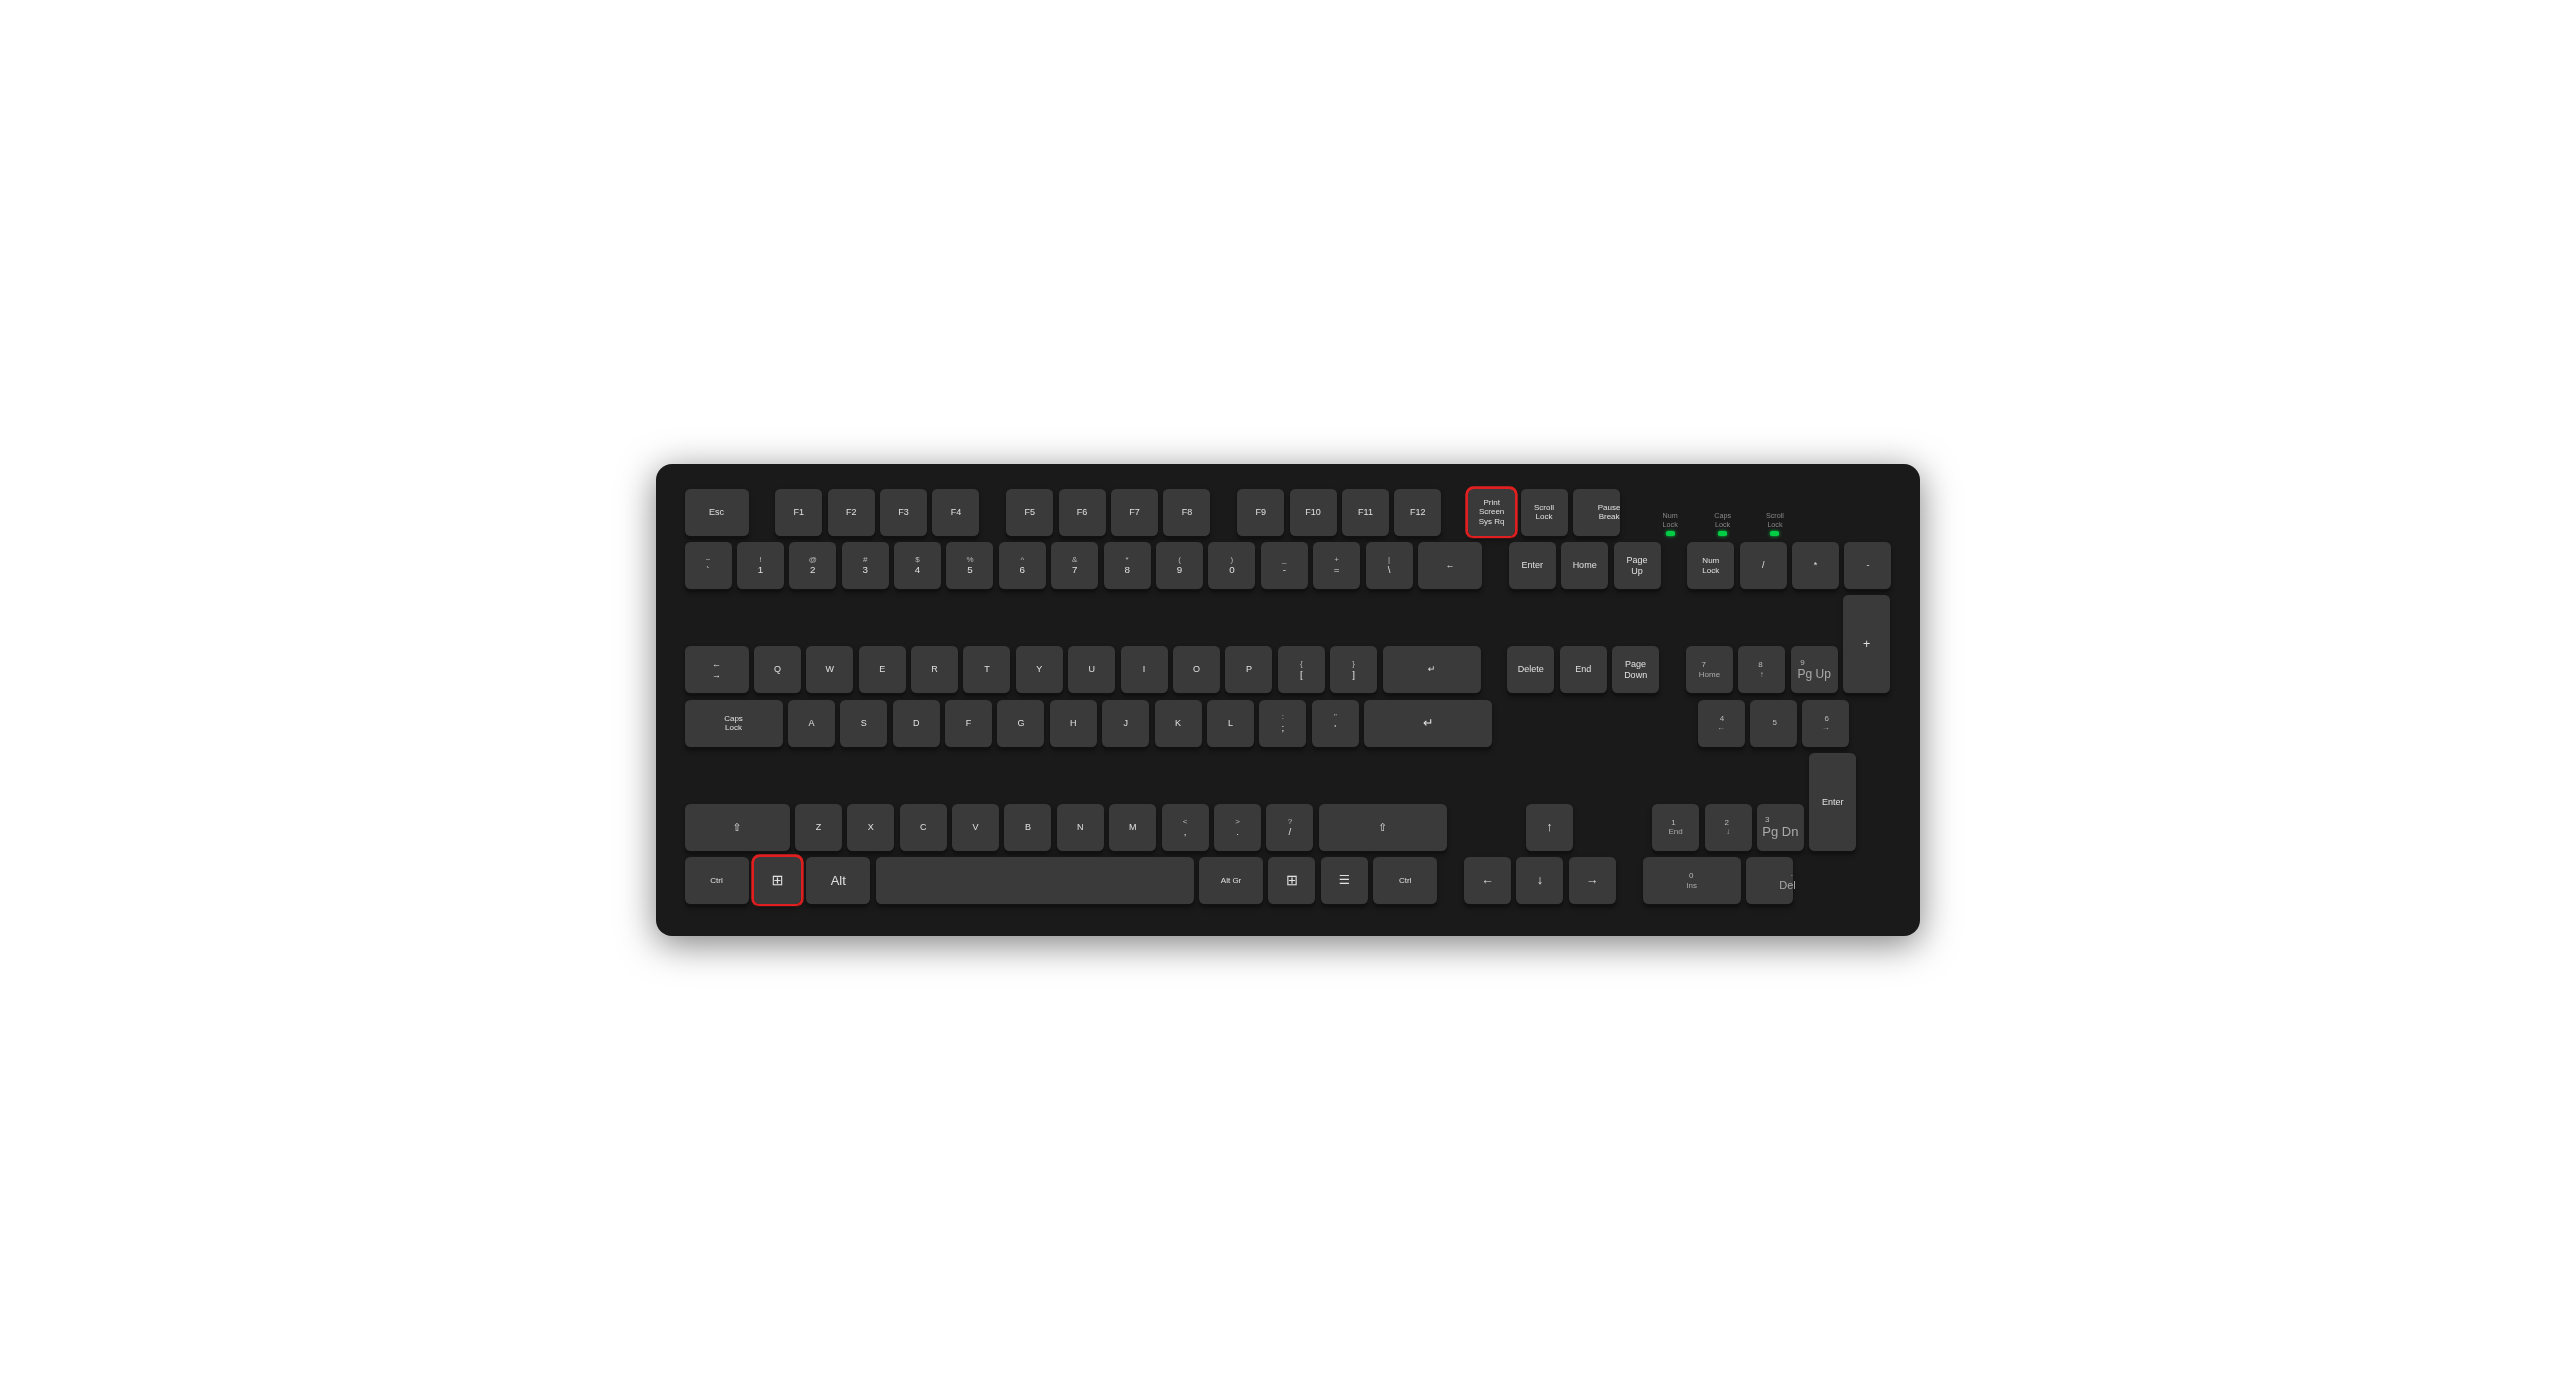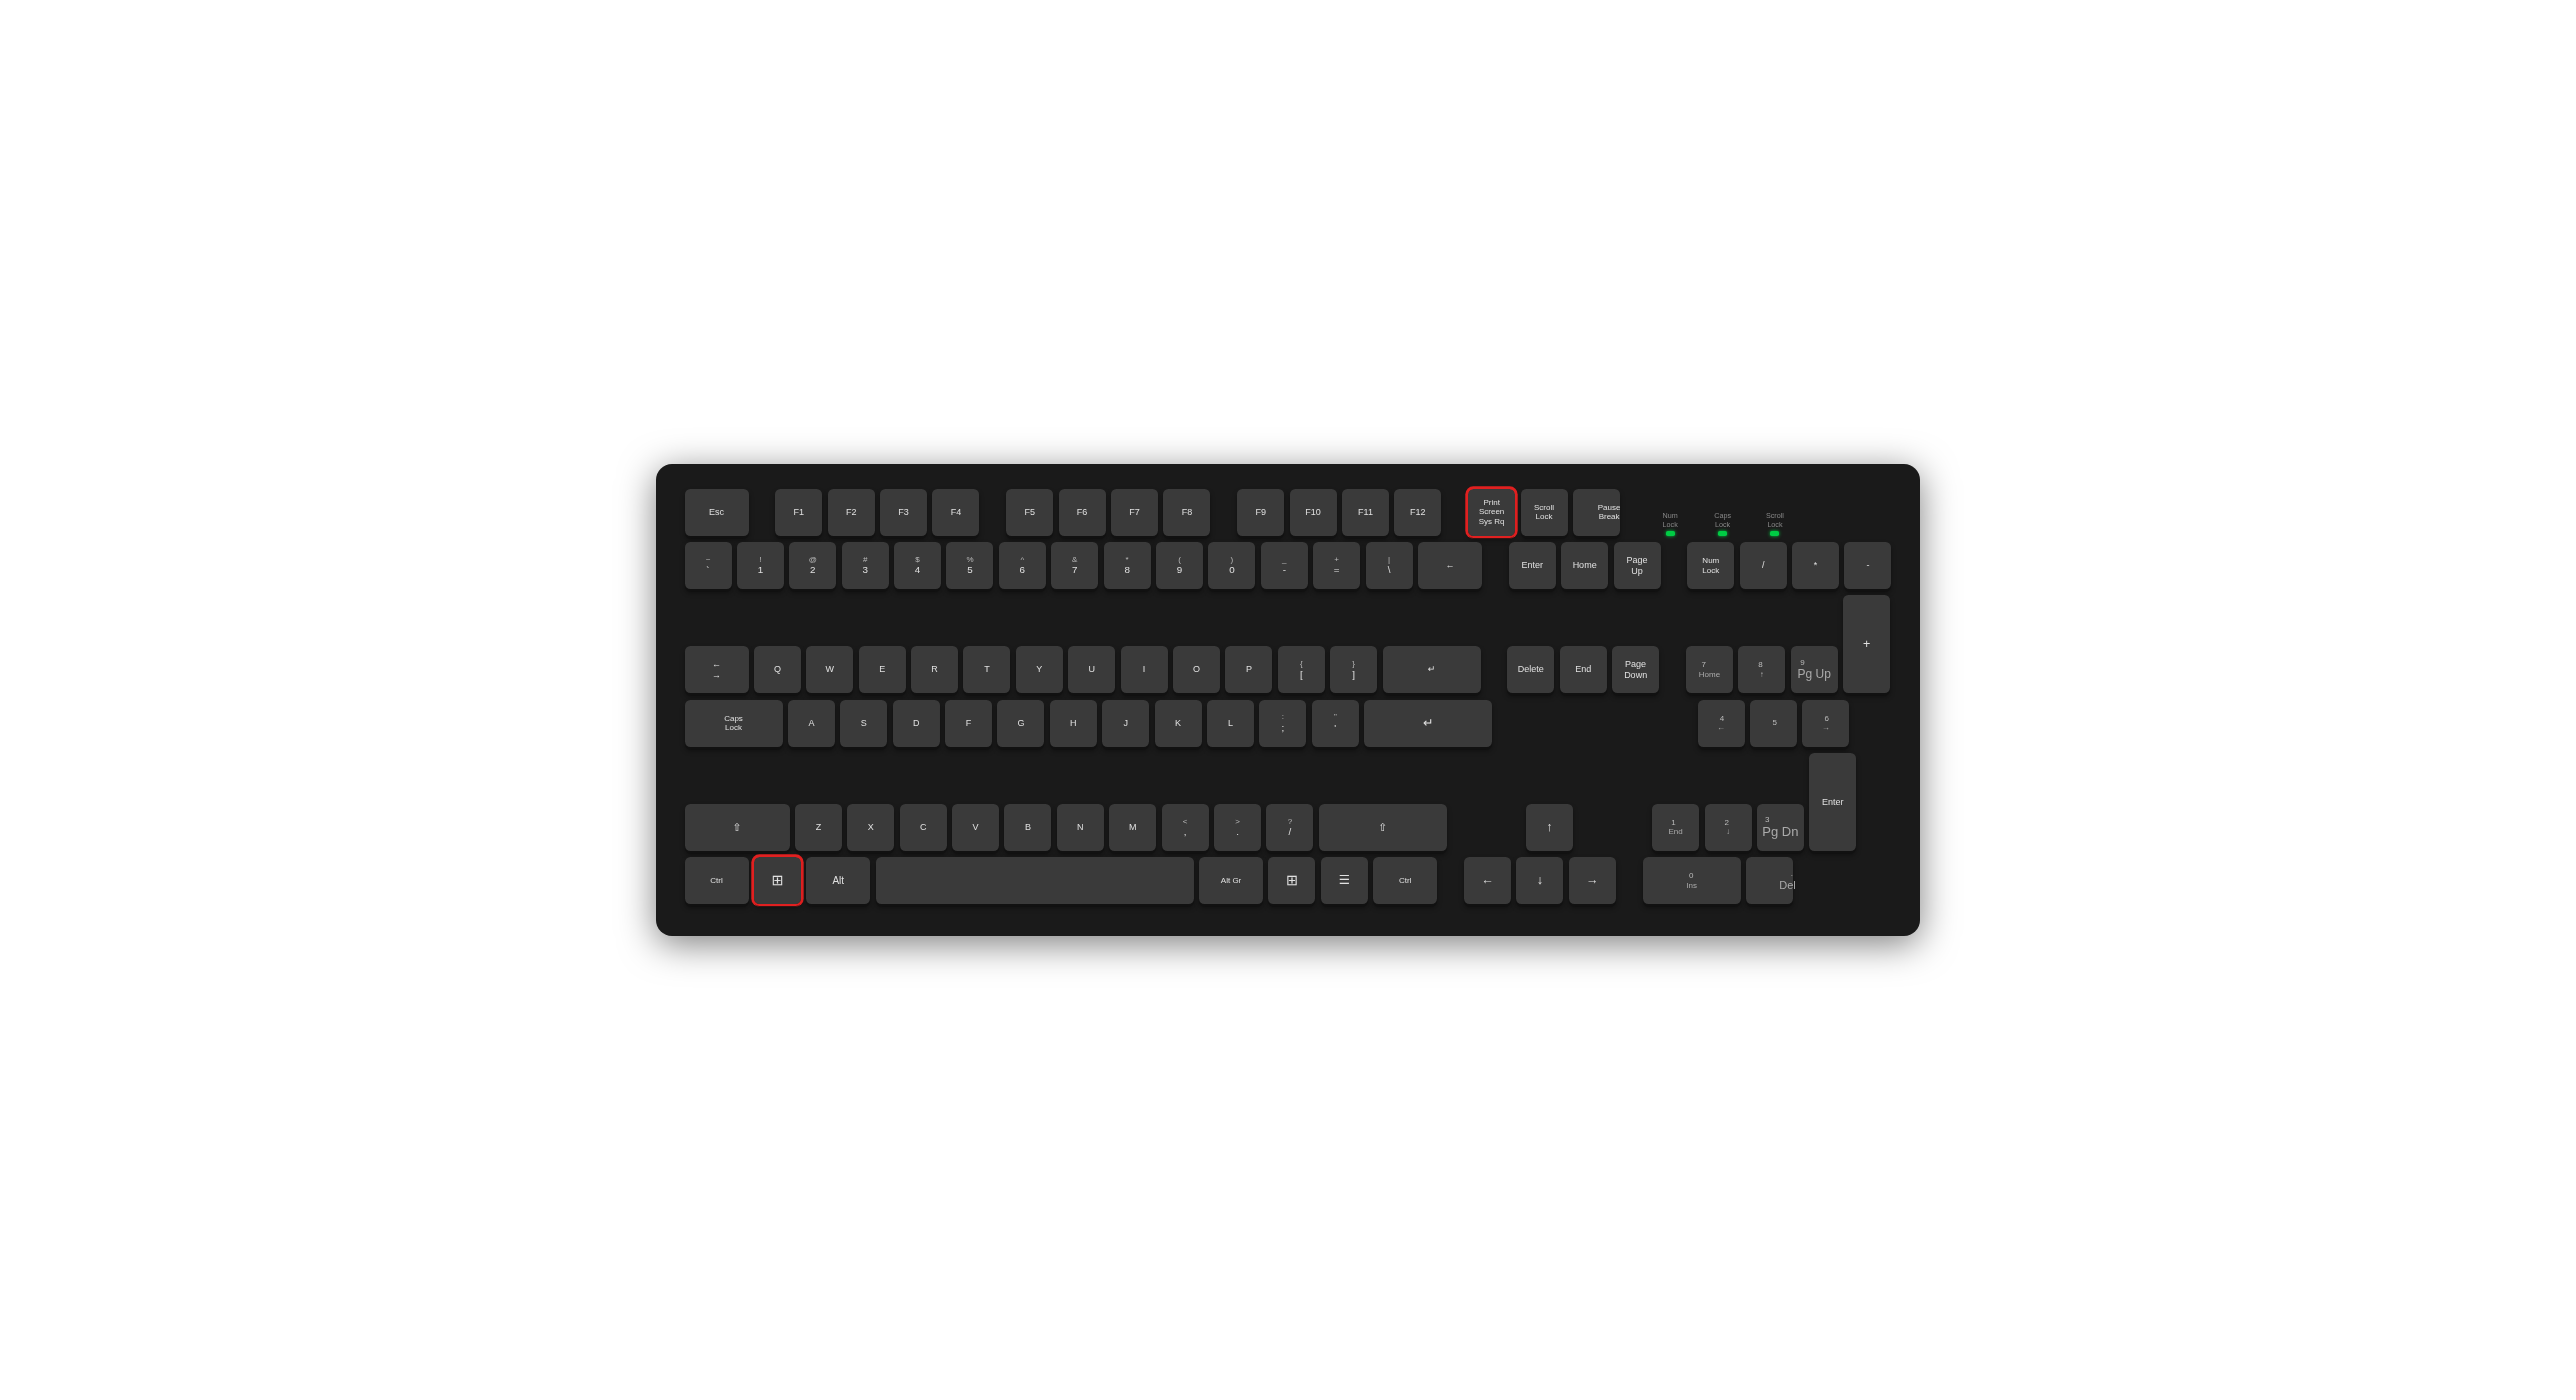--- a/index.html
+++ b/index.html
@@ -512,21 +512,21 @@
         </div>
     </div>
 
     <div class="key-row">
       <div class="key wide-15" style="font-size:8px;">
           <span>Ctrl</span>
         </div>
       <div class="key highlighted">
         <span class="win-icon">⊞</span>
       </div>
-      <div class="key wide-15" style="font-size:10px;">
+      <div class="key wide-15" style="font-size:13px;">
           <span>Alt</span>
         </div>
       <div class="key wide-65">
           <span></span>
         </div>
       <div class="key wide-15" style="font-size:8px;">
           <span>Alt Gr</span>
         </div>
       <div class="key">
         <span class="win-icon">⊞</span>

